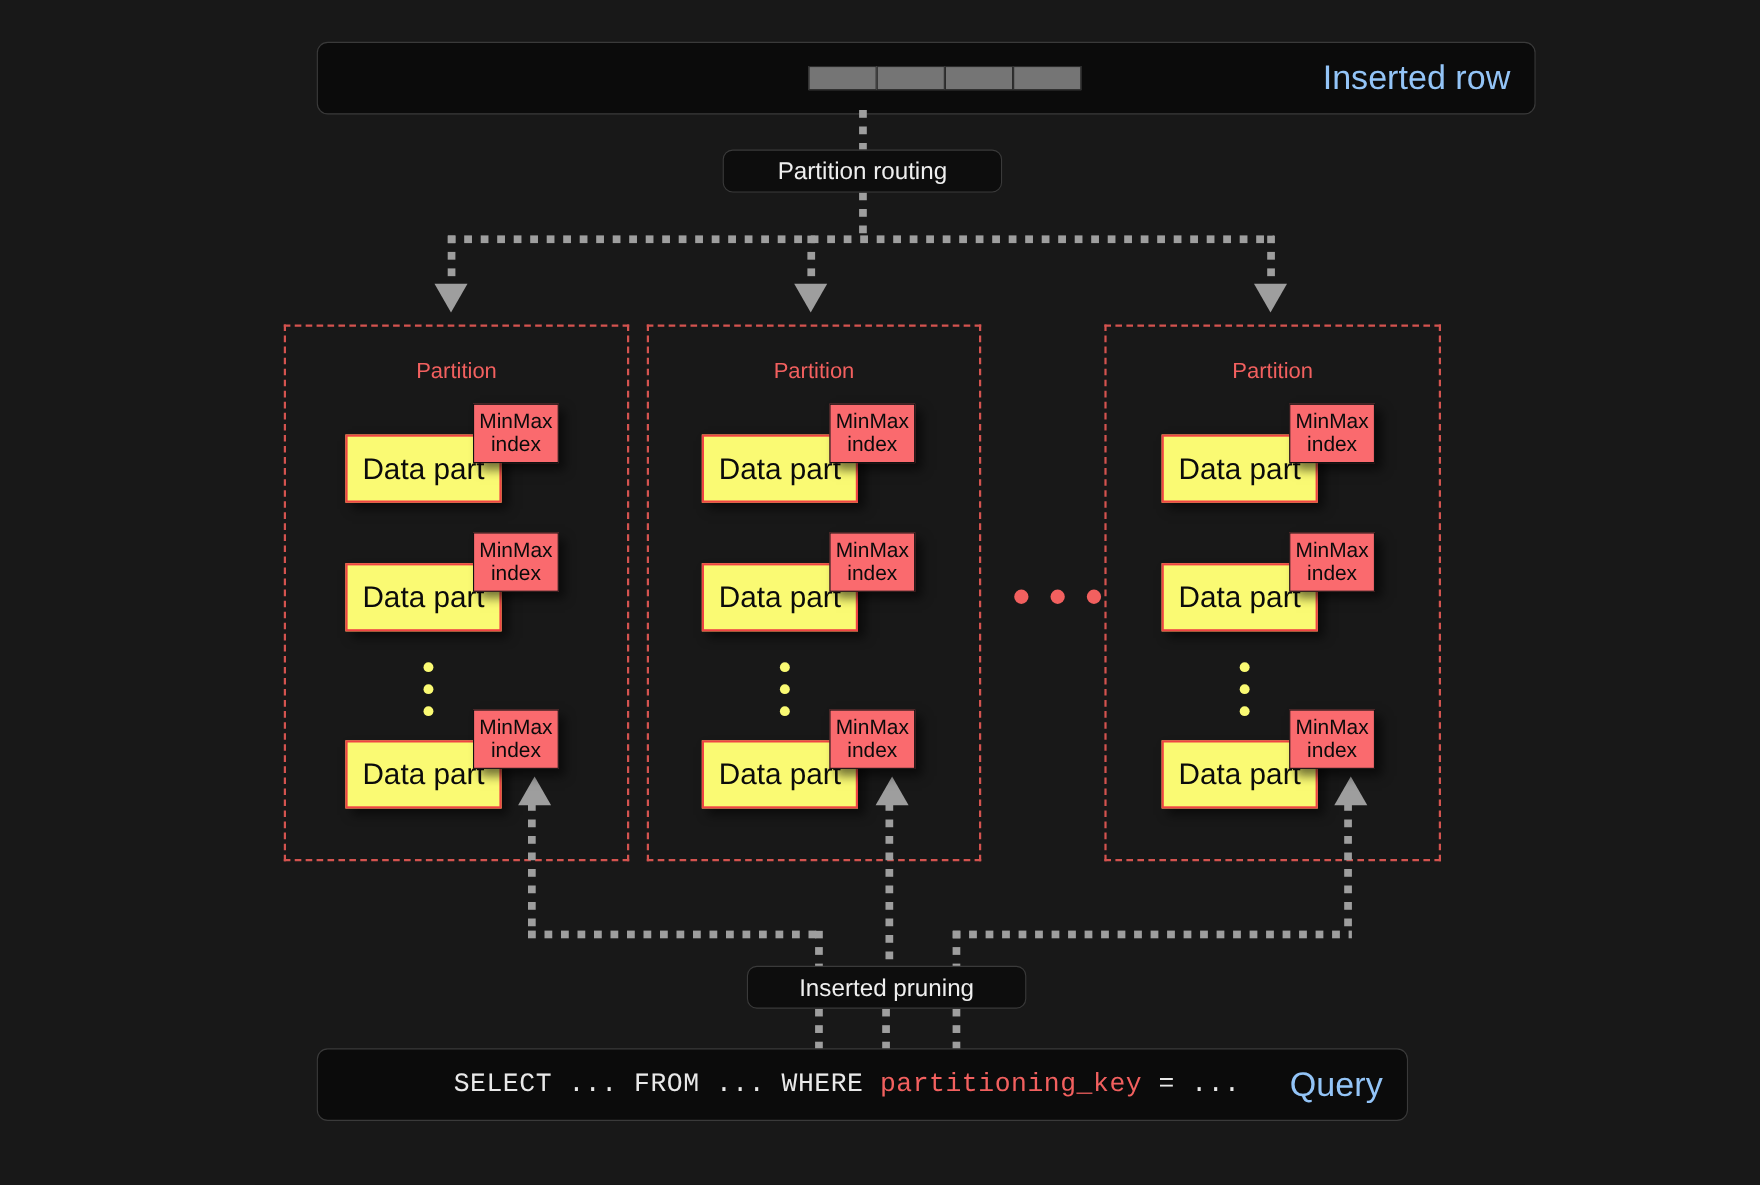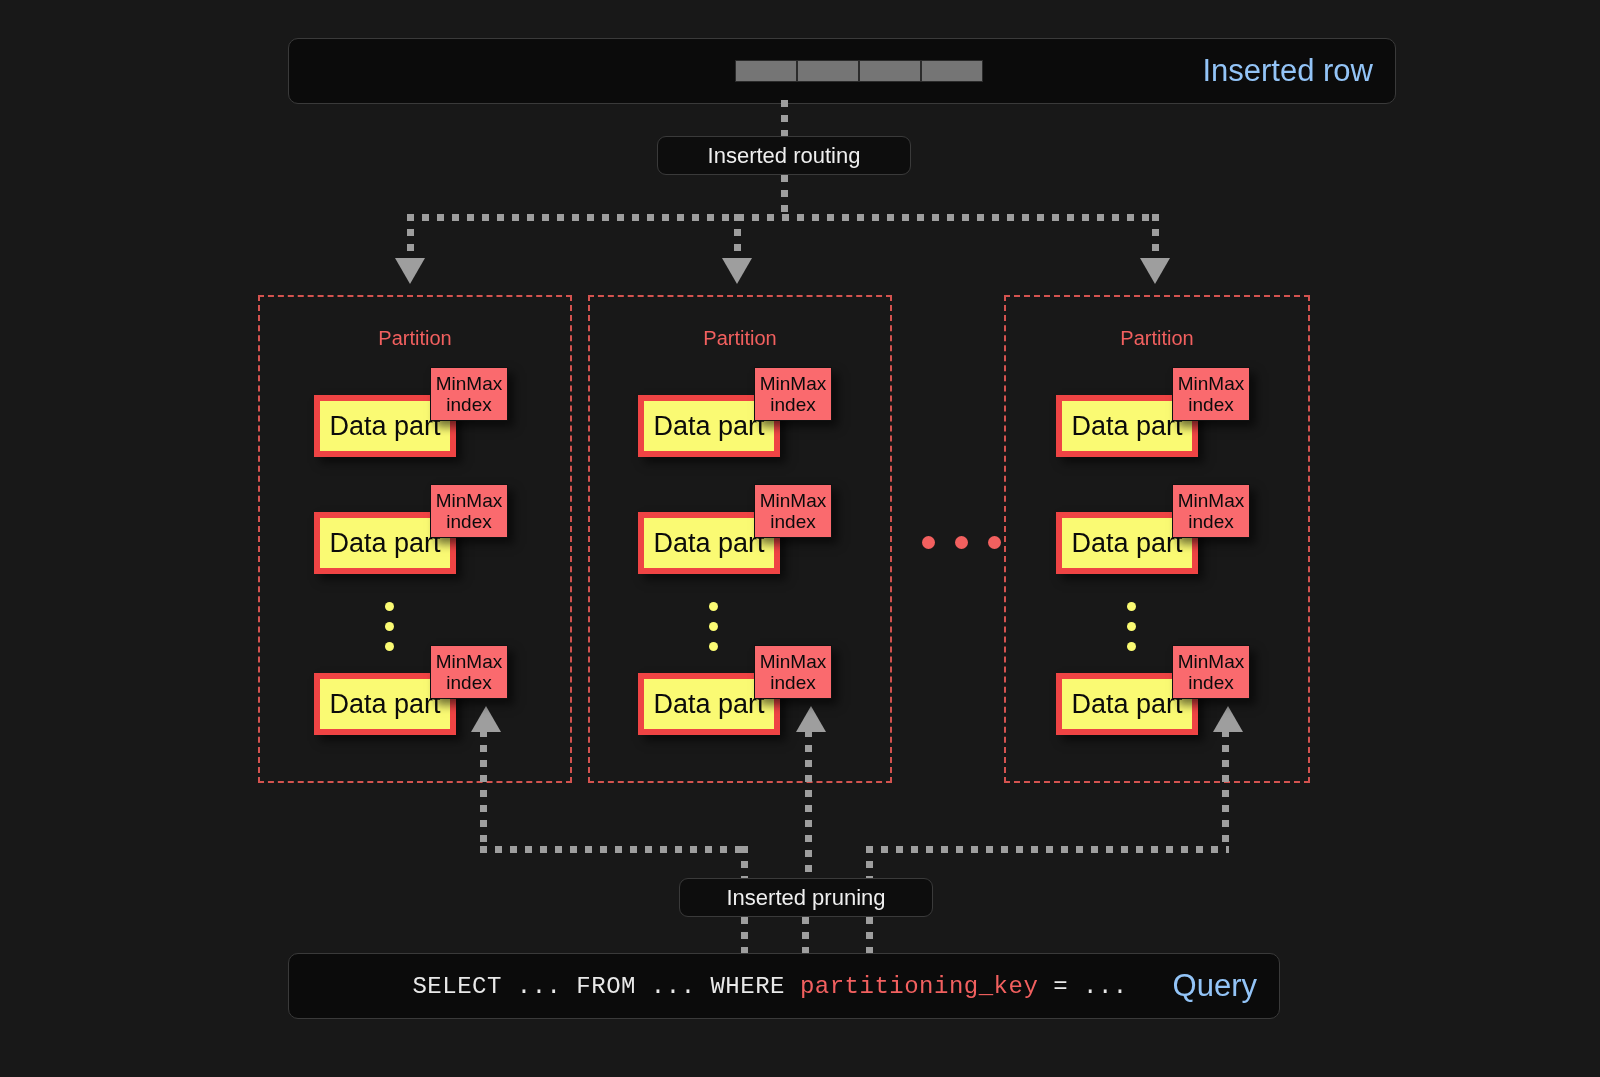--- a/index.html
+++ b/index.html
@@ -103,21 +103,21 @@
   .part-group {
     position: absolute;
     width: 100%;
     height: 0;
   }
   .data-part {
     position: absolute;
     width: 142px;
     height: 62px;
     background: #fafa73;
-    border: 6px solid #ef4444;
+    border: 2px solid #ef4444;
     box-sizing: border-box;
     display: flex;
     align-items: center;
     justify-content: center;
     color: #0b0b0b;
     font-size: 27px;
     box-shadow: 6px 6px 9px rgba(0,0,0,.55);
     z-index: 3;
   }
   .minmax {
@@ -210,21 +210,21 @@
       <div class="row-cell"></div>
       <div class="row-cell"></div>
       <div class="row-cell"></div>
     </div>
     <div class="bar-label">Inserted row</div>
   </div>
 
   <div class="vline" style="left:781px; top:100px; height:36px;"></div>
 
   <div class="pill" style="left:657px; top:136px; width:254px; height:39px;">
-    <span>Inserted routing</span>
+    <span>Partition routing</span>
   </div>
 
   <div class="vline" style="left:781px; top:175px; height:42px;"></div>
 
   <div class="hline" style="left:407px; top:214px; width:751px;"></div>
 
   <div class="vline" style="left:407px; top:214px; height:46px;"></div>
   <div class="arrow-down" style="left:395px; top:258px;"></div>
 
   <div class="vline" style="left:734px; top:214px; height:46px;"></div>

